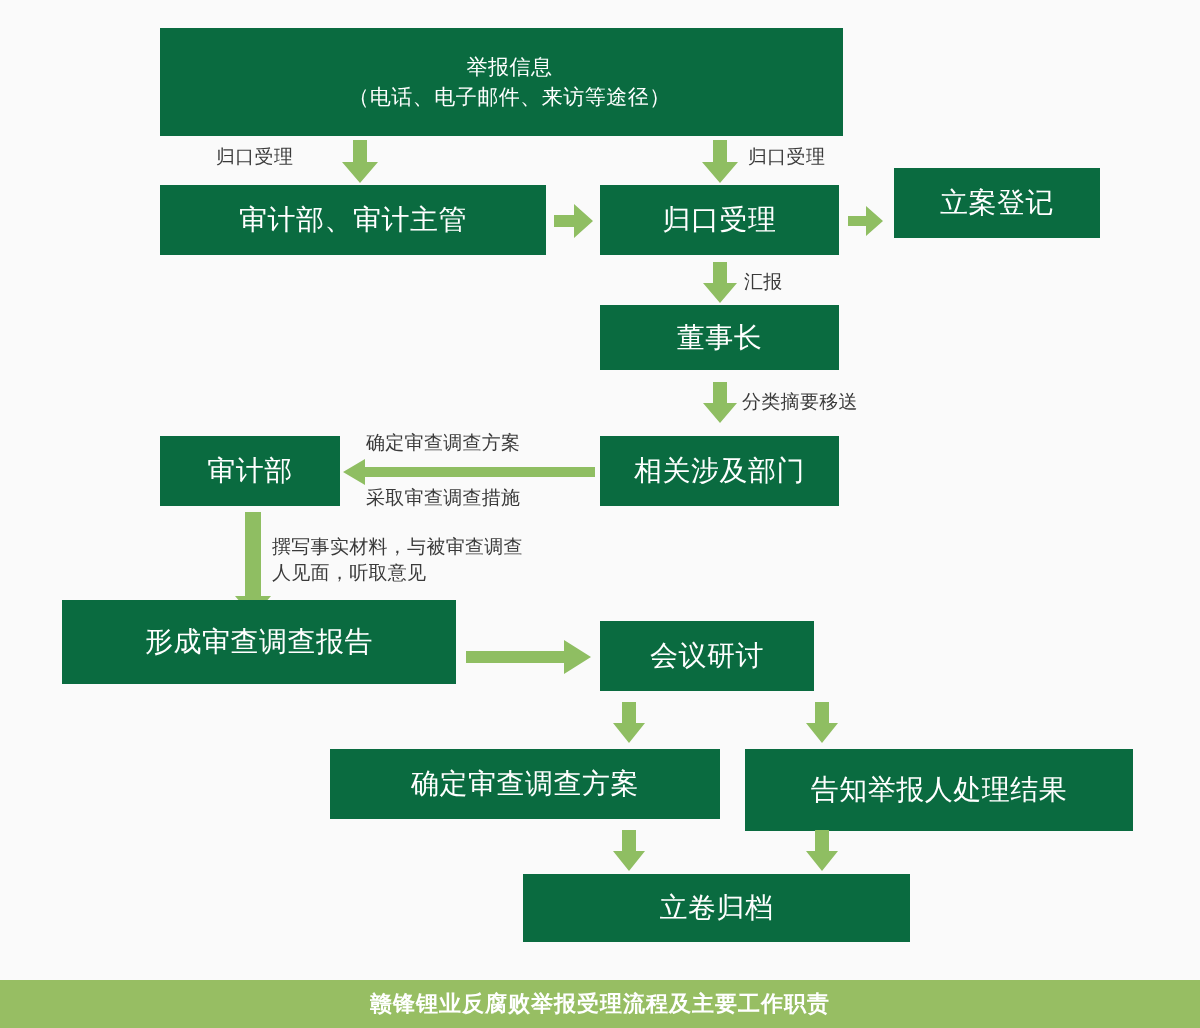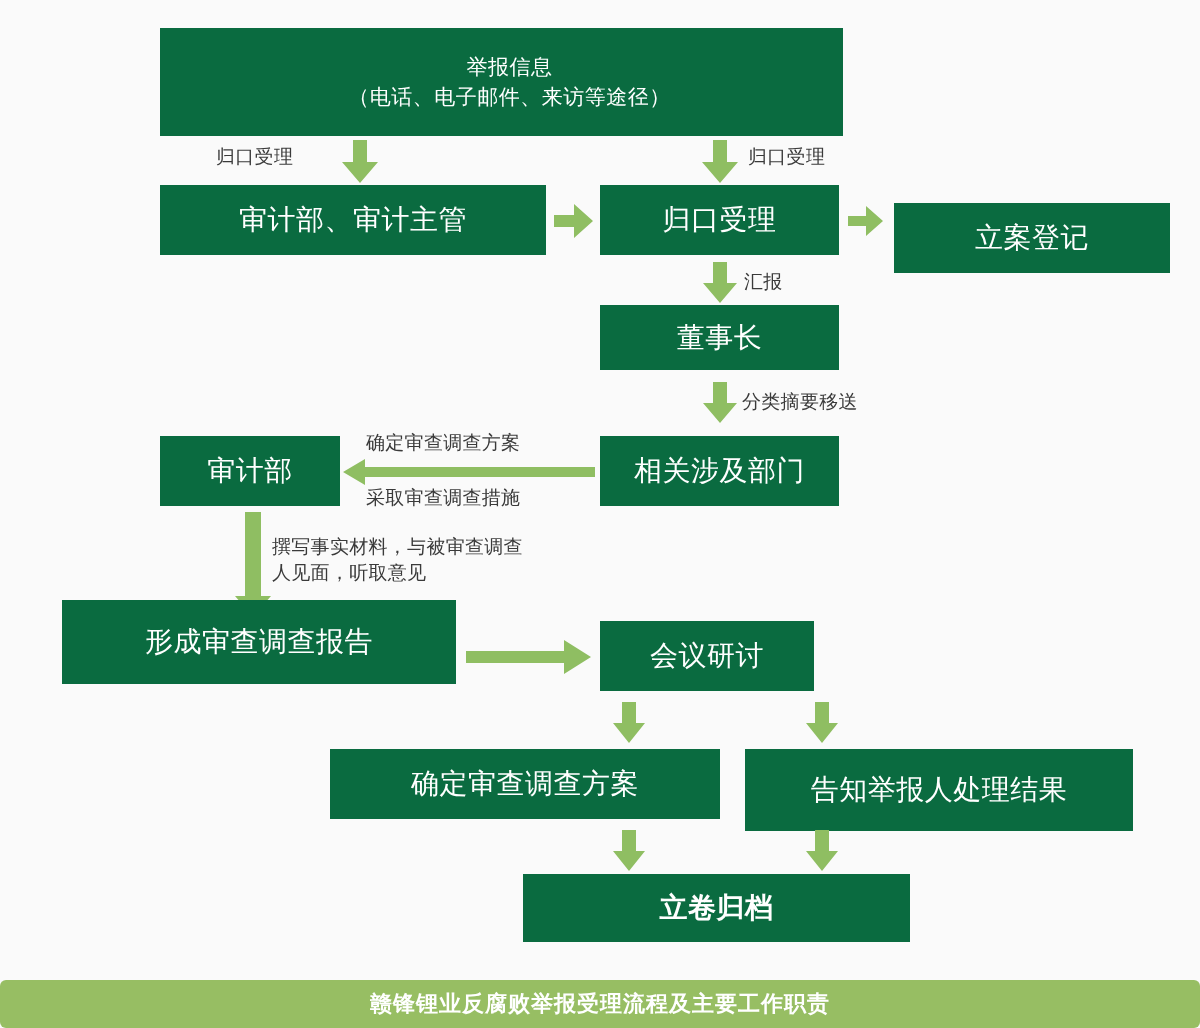--- a/index.html
+++ b/index.html
@@ -45,21 +45,20 @@
   }
   .arrow svg { display: block; }
   #caption-bar {
     position: absolute;
     left: 0;
     width: 1200px;
     background: #97be63;
     display: flex;
     align-items: center;
     justify-content: center;
-    border-radius: 6px;
   }
   #caption-text {
     color: #ffffff;
     font-size: 22px;
     letter-spacing: 1px;
     font-weight: bold;
   }
 </style>
 </head>
 <body>
@@ -96,21 +95,21 @@
   </div>
 
   <div class="box" style="left:600px; top:185px; width:239px; height:70px;">归口受理</div>
 
   <div class="arrow" style="left:848px; top:206px;">
     <svg width="36" height="30" viewBox="0 0 36 30">
       <polygon points="0,10 18,10 18,0 35,15 18,30 18,20 0,20" fill="#8fbe62"></polygon>
     </svg>
   </div>
 
-  <div class="box" style="left:894px; top:203px; width:276px; height:70px;">立案登记</div>
+  <div class="box" style="left:894px; top:168px; width:206px; height:70px;">立案登记</div>
 
   <div class="arrow" style="left:700px; top:262px;">
     <svg width="40" height="42" viewBox="0 0 40 42">
       <polygon points="13,0 27,0 27,21 37,21 20,41 3,21 13,21" fill="#8fbe62"></polygon>
     </svg>
   </div>
   <div class="label" style="left:744px; top:269px;">汇报</div>
 
   <div class="box" style="left:600px; top:305px; width:239px; height:65px;">董事长</div>
 
@@ -172,19 +171,19 @@
     <svg width="36" height="42" viewBox="0 0 36 42">
       <polygon points="11,0 25,0 25,21 34,21 18,41 2,21 11,21" fill="#8fbe62"></polygon>
     </svg>
   </div>
   <div class="arrow" style="left:804px; top:830px;">
     <svg width="36" height="42" viewBox="0 0 36 42">
       <polygon points="11,0 25,0 25,21 34,21 18,41 2,21 11,21" fill="#8fbe62"></polygon>
     </svg>
   </div>
 
-  <div class="box" style="left:523px; top:874px; width:387px; height:68px;font-weight:bold;">立卷归档</div>
+  <div class="box" style="left:523px; top:874px; width:387px; height:68px;">立卷归档</div>
 
   <div id="caption-bar" style="top:980px; height:48px;">
     <span id="caption-text">赣锋锂业反腐败举报受理流程及主要工作职责</span>
   </div>
 
 </div>
 
 </body></html>

